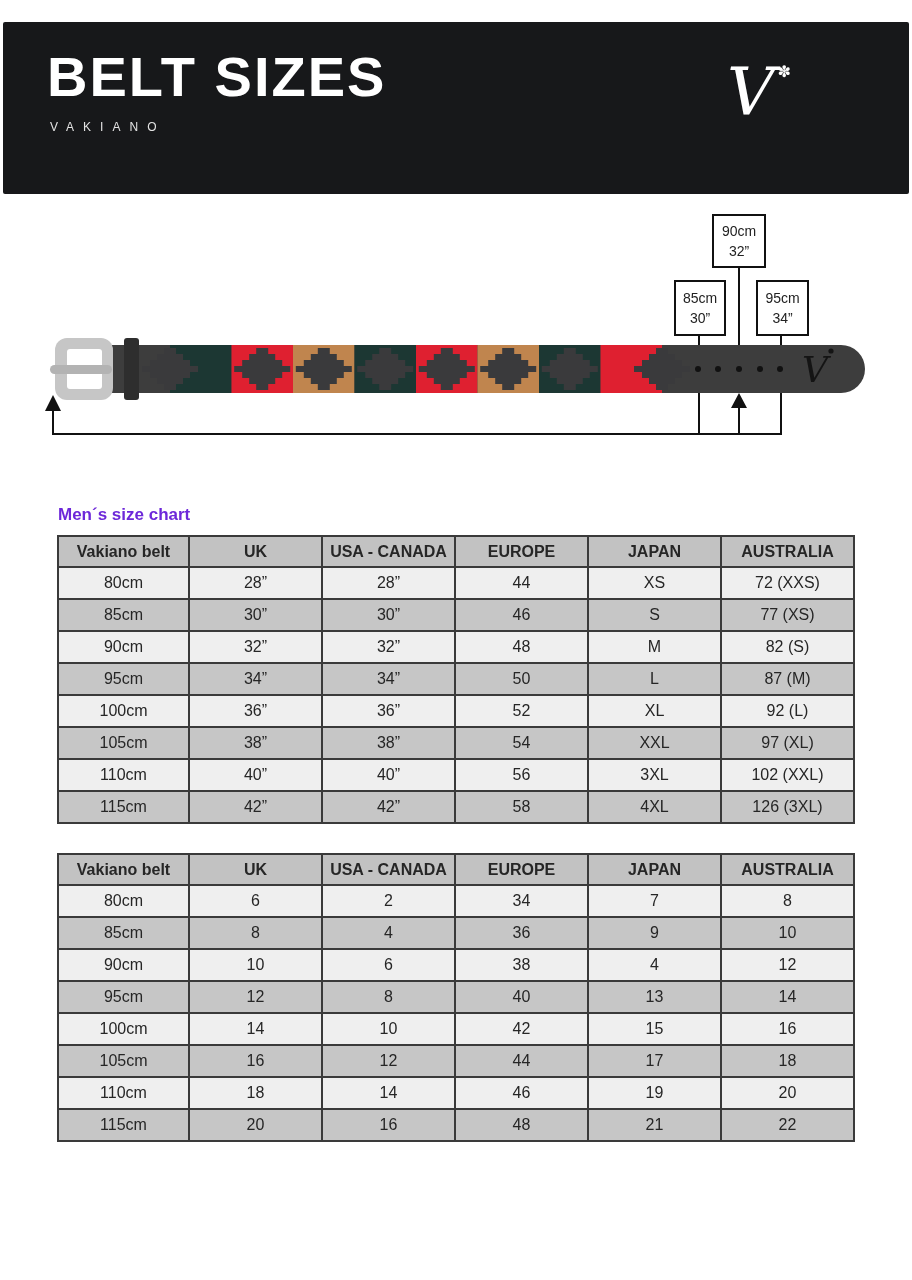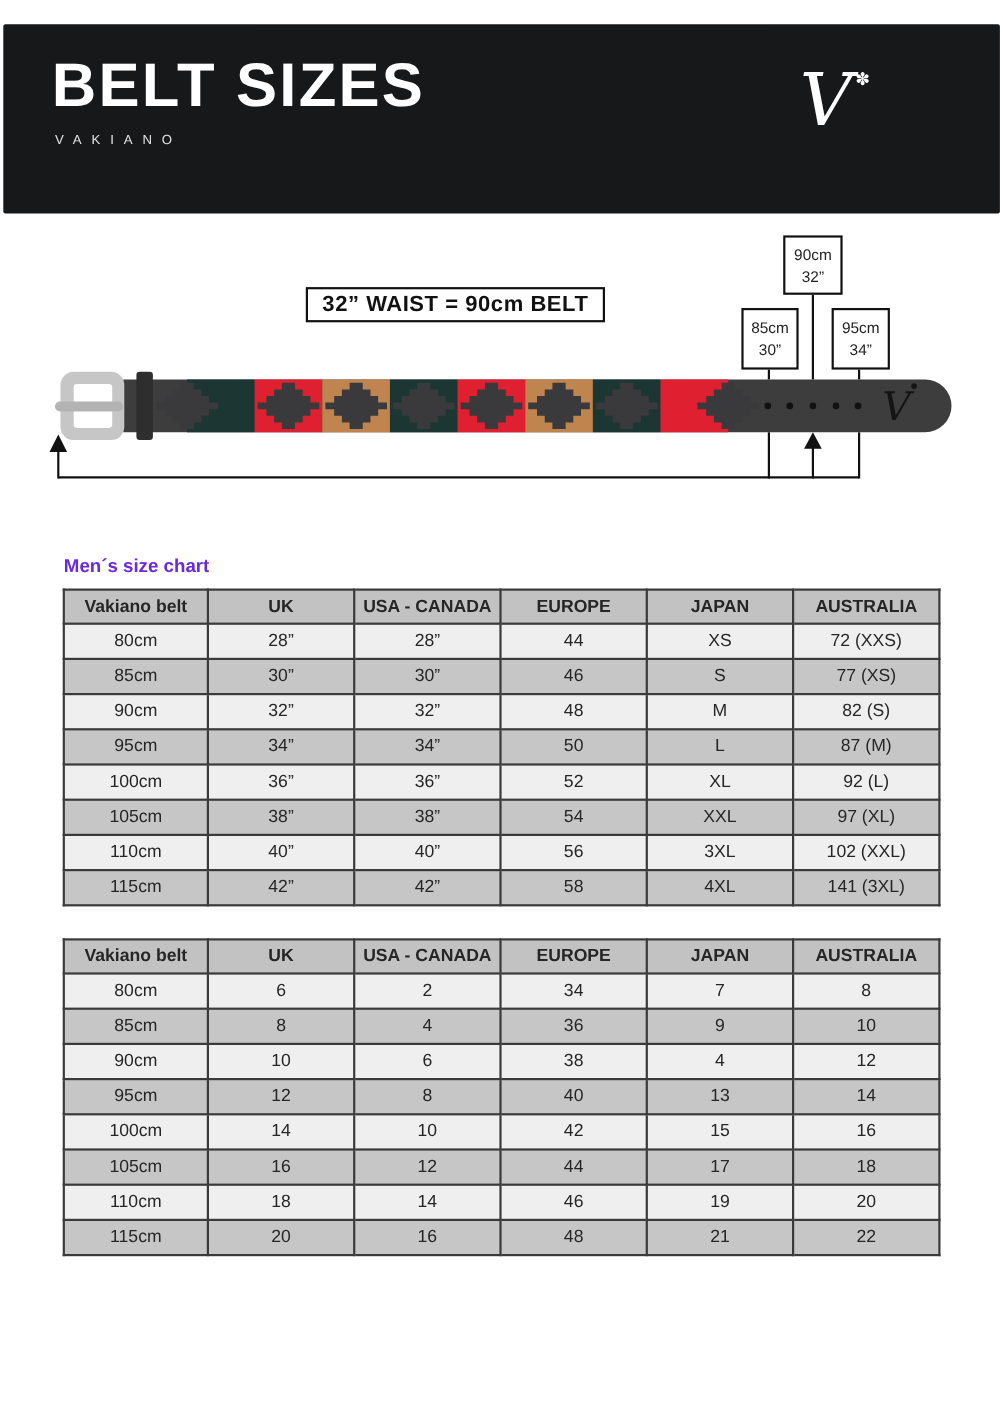--- a/index.html
+++ b/index.html
@@ -142,21 +142,20 @@
         <circle cx="760" cy="192" r="3"></circle>
         <circle cx="780" cy="192" r="3"></circle>
       </g>
 
       <g>
         <text x="802" y="205" font-family="DejaVu Serif, serif" font-style="italic" font-size="36" fill="#141414">V</text>
         <circle cx="831" cy="174" r="2.6" fill="#141414"></circle>
       </g>
     </svg>
 
-    <div class="waist-label">32” WAIST = 90cm BELT</div>
 
     <div class="callout callout-90">
       <span>90cm</span>
       <span>32”</span>
     </div>
     <div class="callout callout-85">
       <span>85cm</span>
       <span>30”</span>
     </div>
     <div class="callout callout-95">
@@ -242,21 +241,21 @@
             <td>56</td>
             <td>3XL</td>
             <td>102 (XXL)</td>
           </tr>
           <tr>
             <td>115cm</td>
             <td>42”</td>
             <td>42”</td>
             <td>58</td>
             <td>4XL</td>
-            <td>141 (3XL)</td>
+            <td>126 (3XL)</td>
           </tr>
         </tbody>
     </table>
   </div>
 
   <div class="chart-section womens-section">
     <table class="size-table">
       <colgroup>
           <col class="c0">
           <col>

